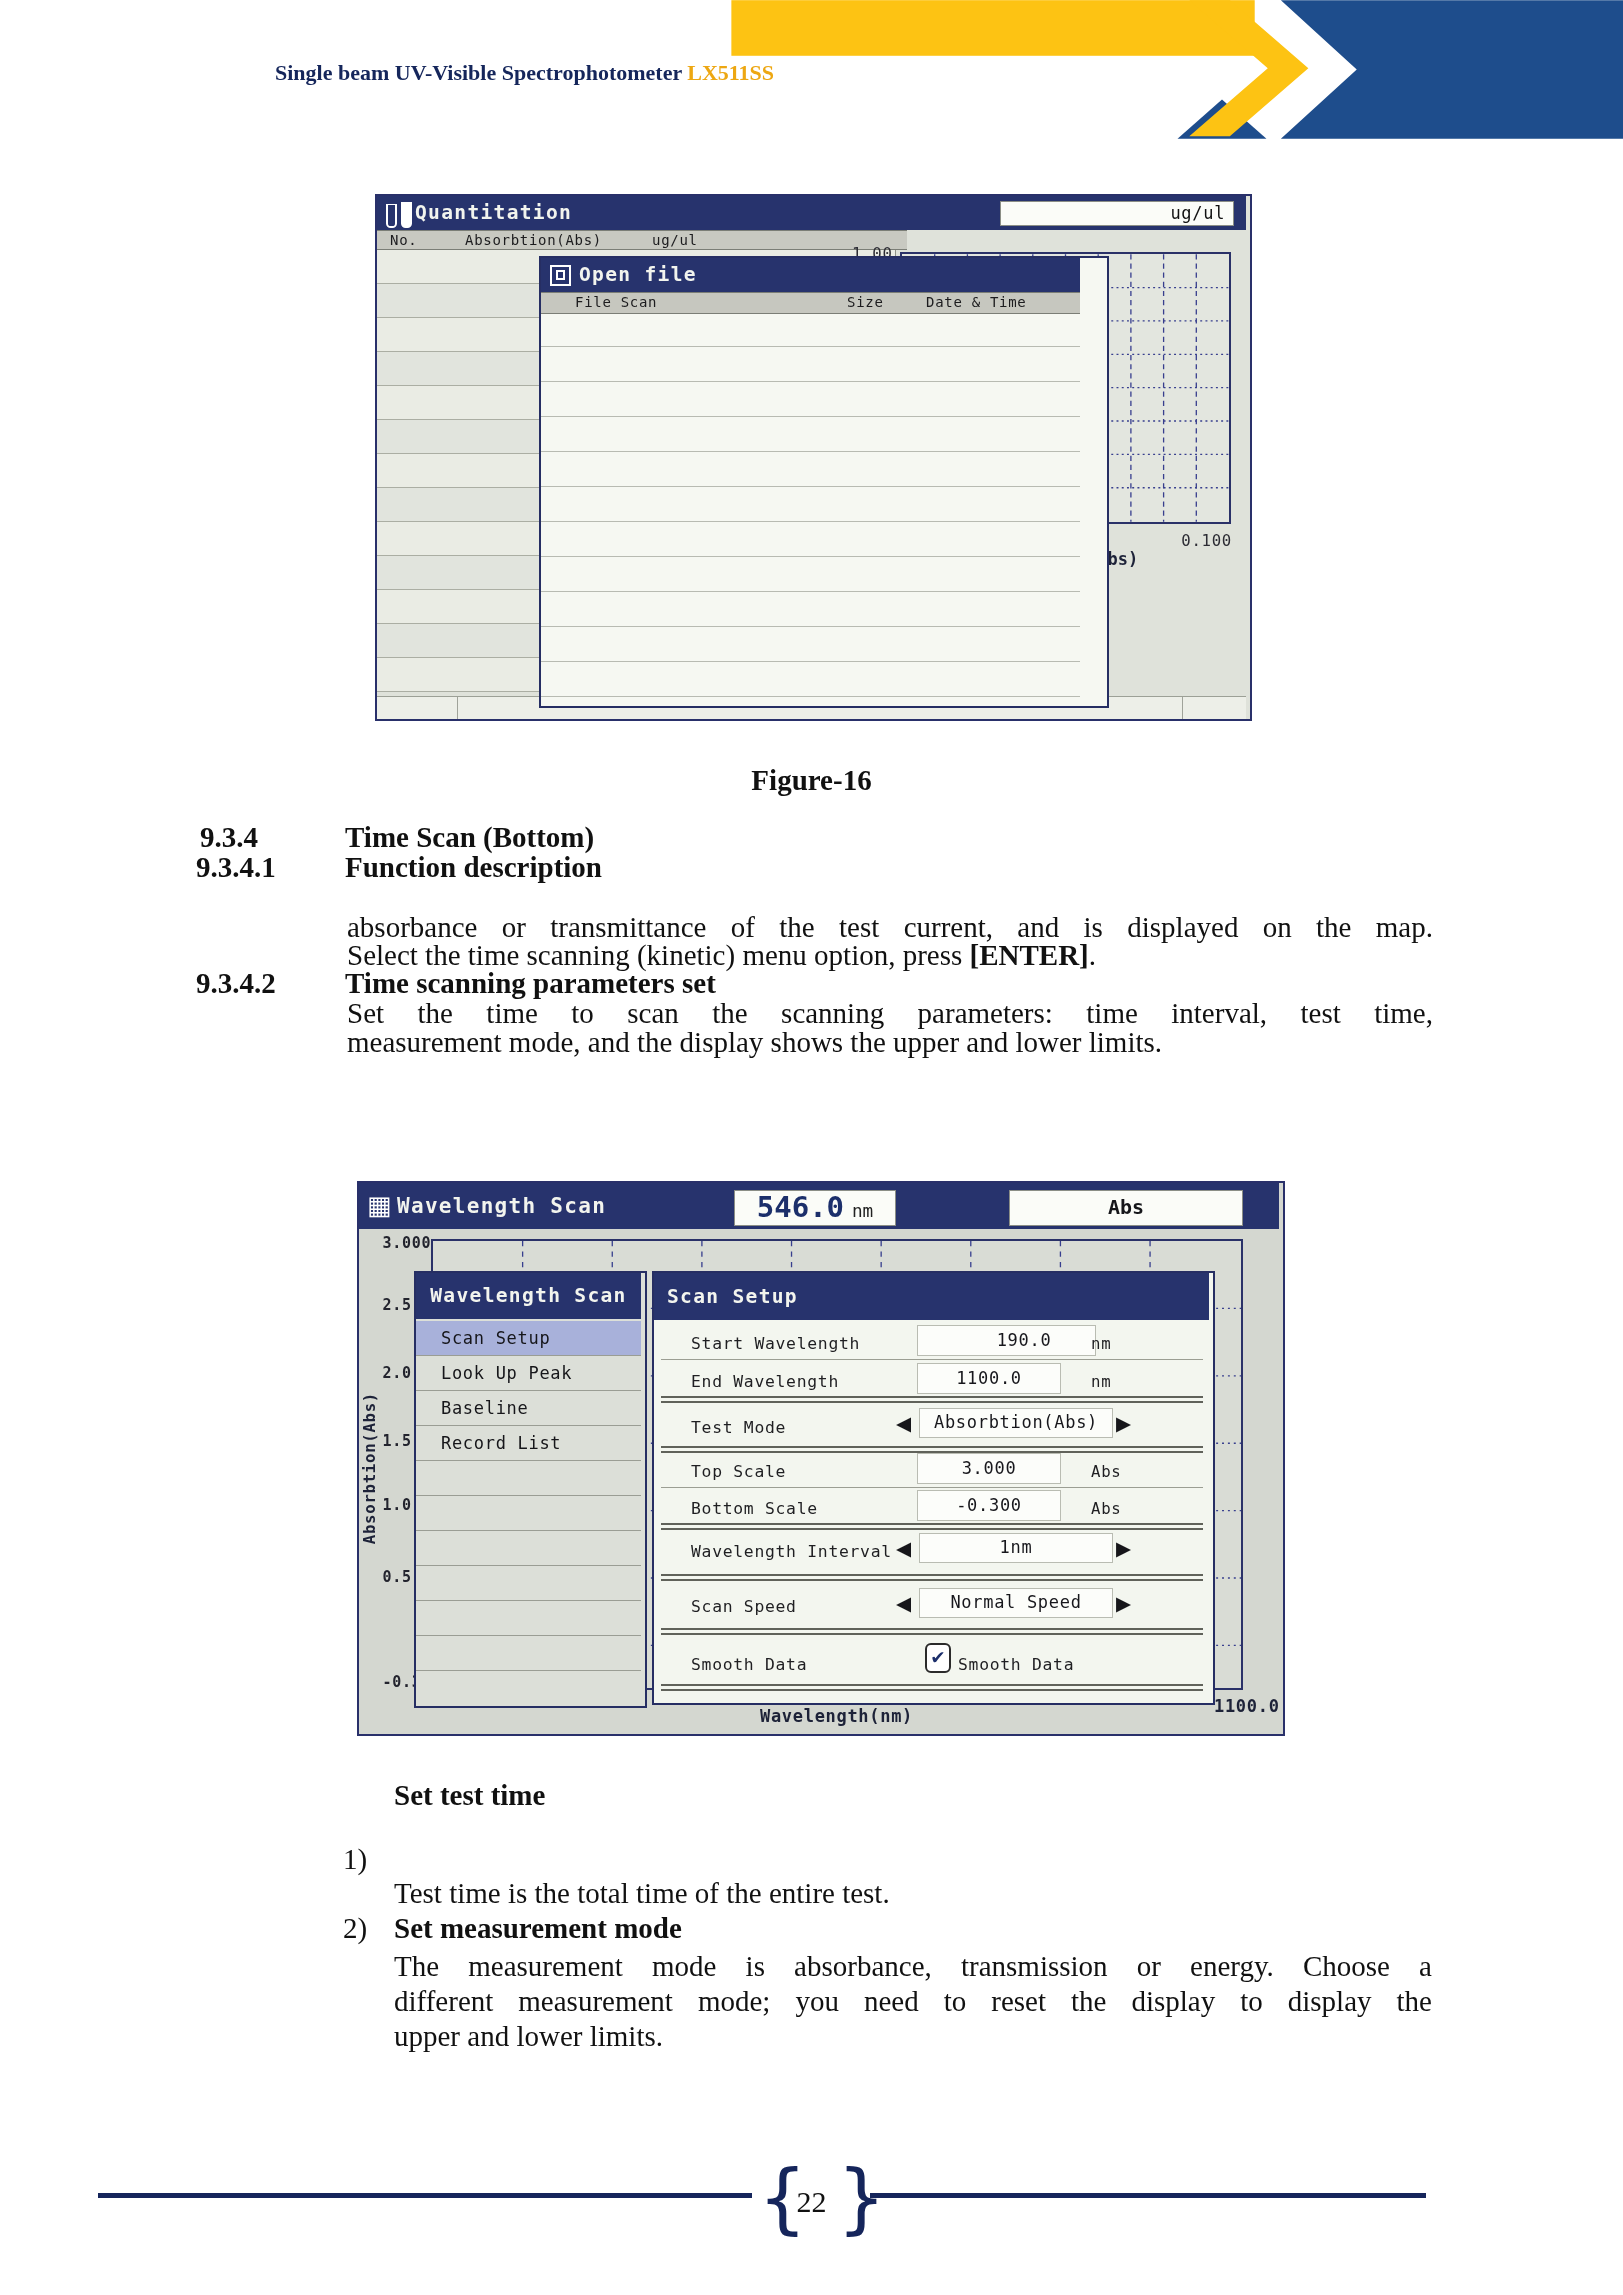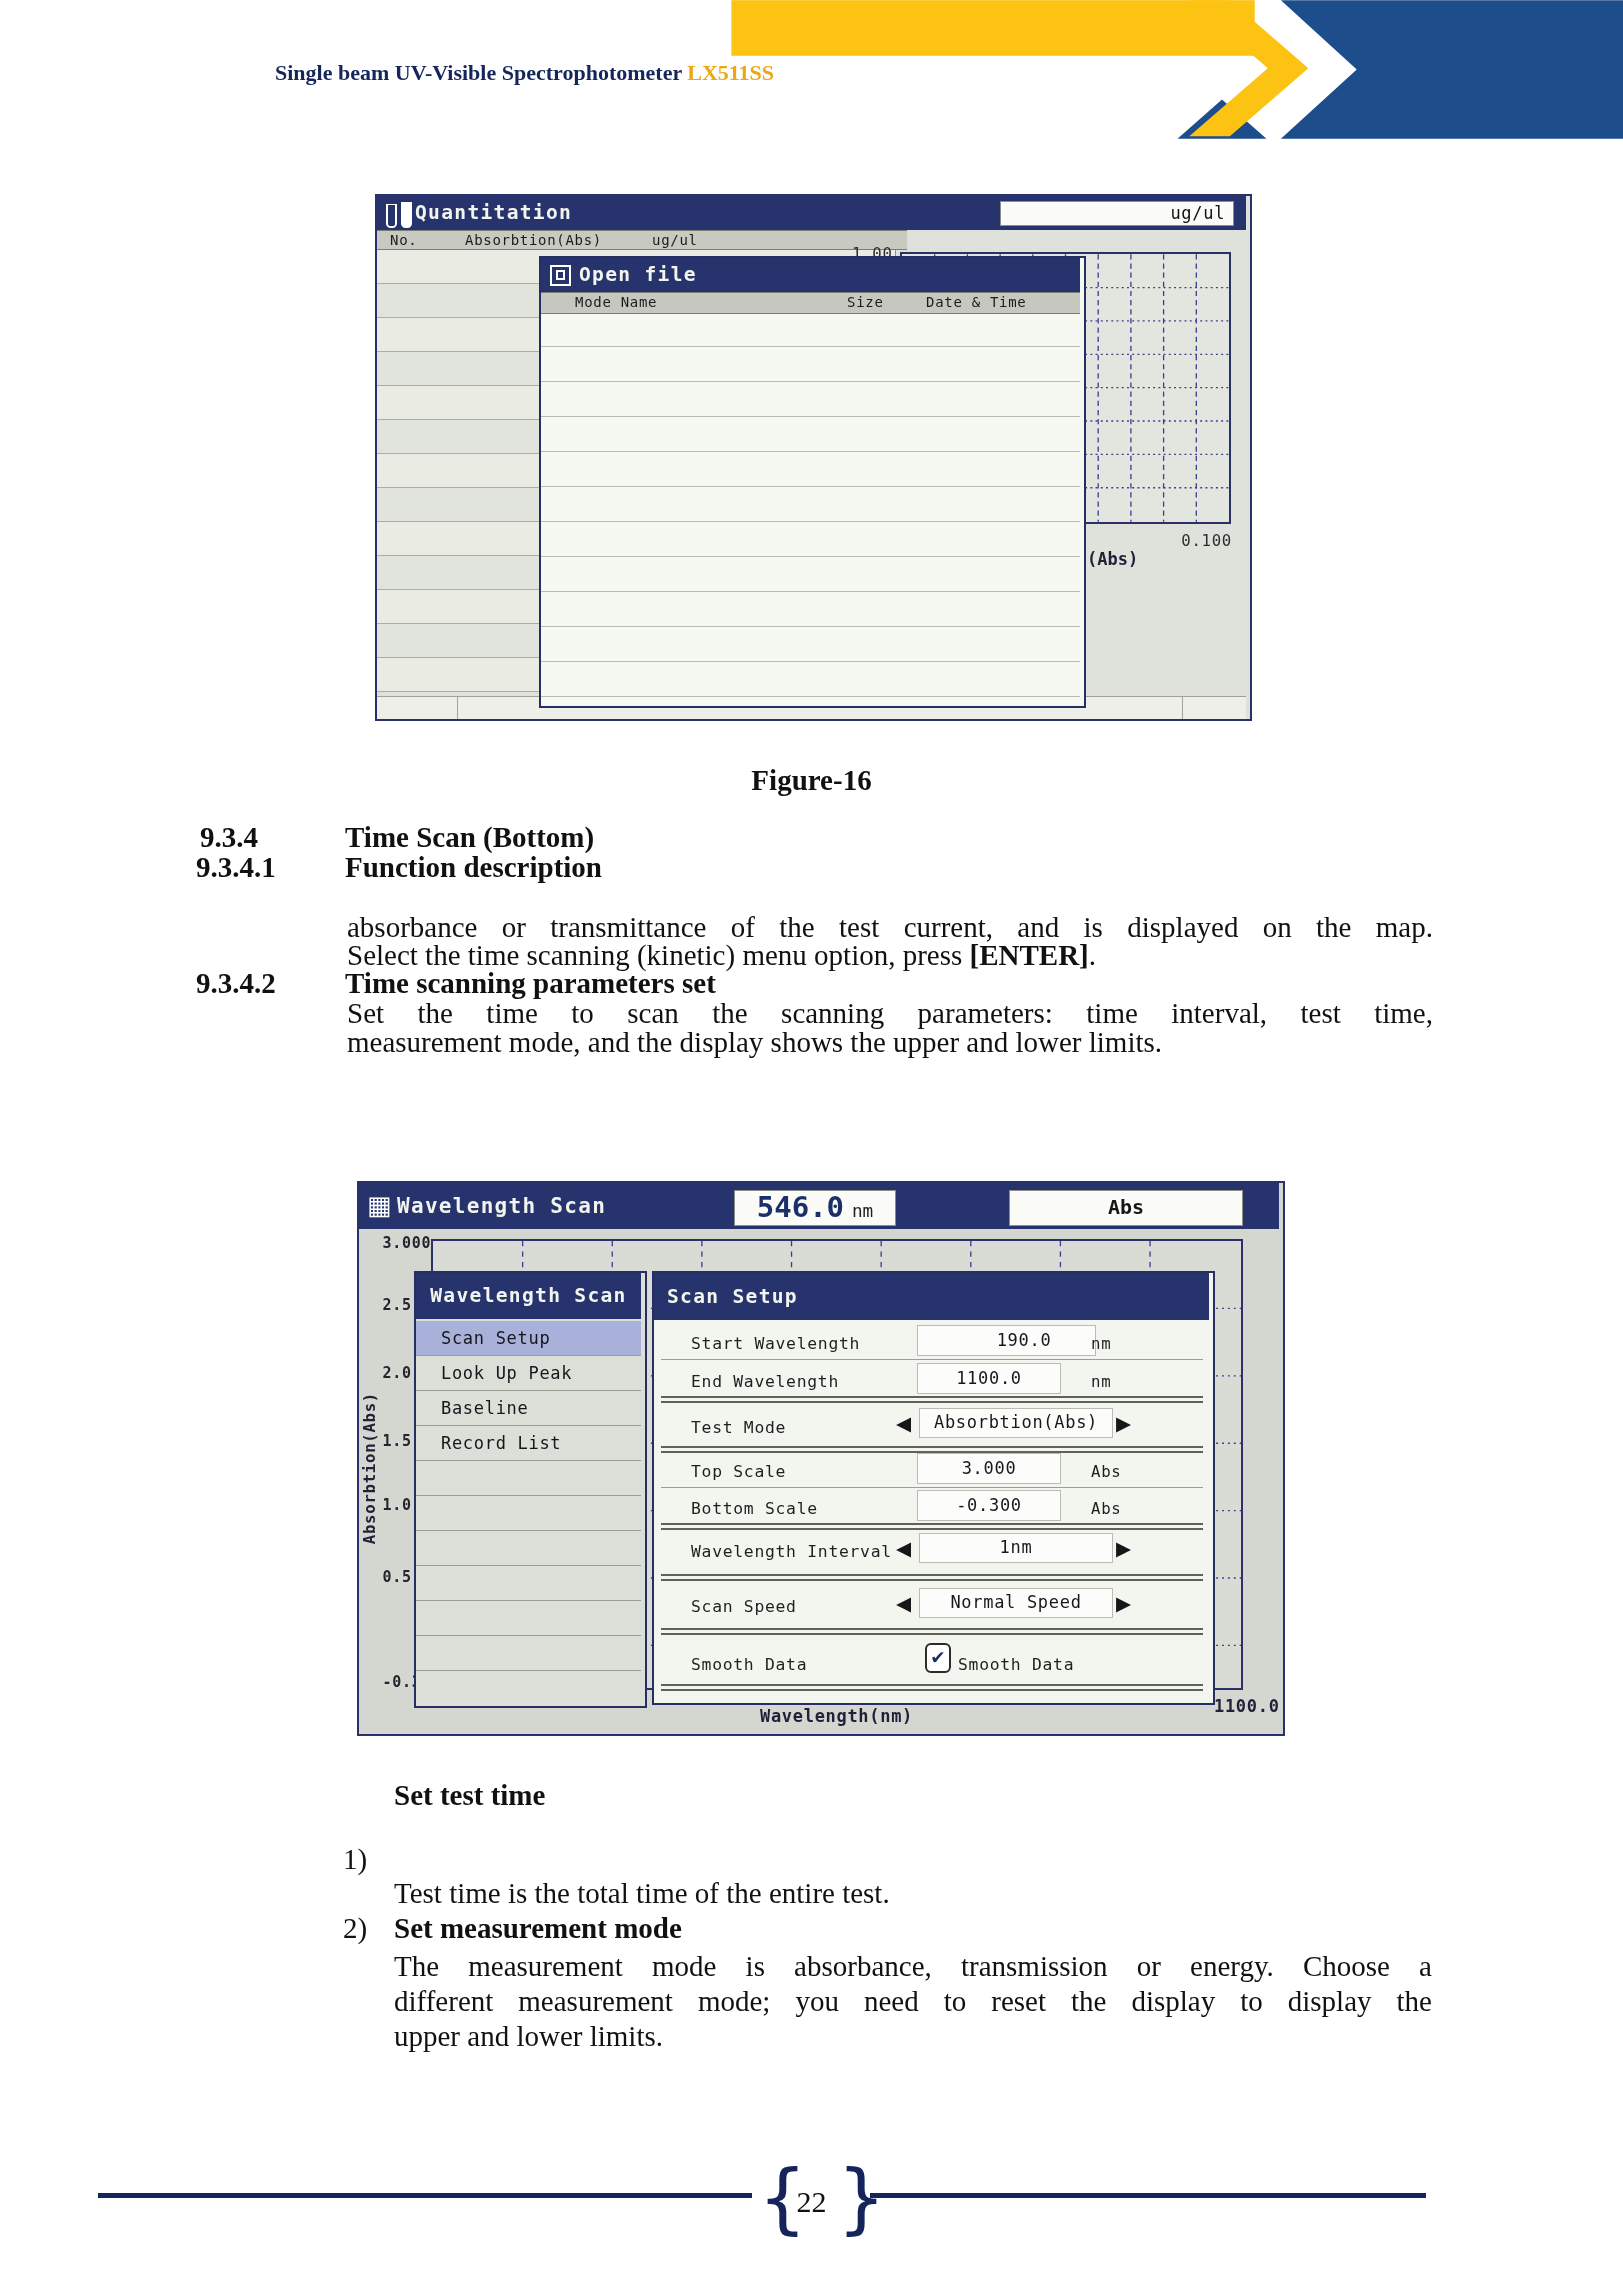--- a/index.html
+++ b/index.html
@@ -22,21 +22,21 @@
   .tube2{height:23.6px;background:#fff;}
   .uittl{font-size:19.6px;font-weight:bold;letter-spacing:1.3px;color:#f2f4ee;}
   .whitebox{background:#fbfcf8;border:0.7px solid #8b8e86;}
   .strip{background:#c8c9c1;border-top:0.7px solid #7b7e76;border-bottom:1.3px solid #7b7e76;}
   .striptxt{font-size:14px;line-height:17px;color:#1c1c1e;letter-spacing:0.7px;}
   .rows16{left:0;top:54px;width:518px;height:444px;border-right:1.3px solid #8f9288;}
   .rows16>div{height:33px;border-bottom:1.3px solid #abaea3;}
   .rows16>div:nth-child(odd){background:#eaece4;}
   .rows16>div:nth-child(even){background:#e1e4dd;}
   .gtick{font-size:15.7px;color:#2c2c34;letter-spacing:0.7px;}
-  #dlg16{left:162px;top:60px;width:543px;height:448px;border:2px solid #262e63;background:#f6f8f2;}
+  #dlg16{left:162px;top:60px;width:543px;height:448px;border:2px solid #262e63;background:#f6f8f2;padding-left:23px;}
   .chip{position:relative;display:inline-block;width:17px;height:17px;border:2px solid #fff;}
   .chip span{position:absolute;left:3.9px;top:3.9px;width:5.2px;height:5.2px;border:2px solid #fff;}
   .drows>div{height:34px;border-bottom:1.3px solid #b8bbb2;}
   
   #fig17{left:357px;top:1181px;width:924px;height:551px;border:2px solid #29306a;background:#d4d7d0;}
   .ytick{position:absolute;left:23.6px;font-size:15px;font-weight:bold;color:#23242e;
          font-family:"DejaVu Sans Mono",monospace;letter-spacing:0.7px;}
   .axlab{font-size:17px;font-weight:bold;color:#1d2238;letter-spacing:0.7px;}
   #menu17{left:55px;top:88px;width:229px;height:433px;border:2px solid #262e63;background:#dcdfd8;}
   .mitem{height:34px;border-bottom:1.3px solid #9a9d94;line-height:34px;padding-left:25px;
@@ -134,21 +134,21 @@
       <span class="abs" style="left:80px;top:0;width:1.3px;height:21.6px;background:#a0a39a;"></span>
       <span class="abs" style="left:805px;top:0;width:1.3px;height:21.6px;background:#a0a39a;"></span>
     </div>
 
     <div id="dlg16" class="abs">
       <div class="abs navy" style="left:0;top:0;width:539px;height:34px;">
         <span class="abs chip" style="left:9.2px;top:6.5px;"><span></span></span>
         <span class="abs mono uittl" style="left:38px;top:0;line-height:34px;">Open file</span>
       </div>
       <div class="abs strip" style="left:0;top:34px;width:539px;height:19.6px;background:#c6c7bf;">
-        <span class="abs mono striptxt" style="left:34px;top:1.3px;">Mode Name</span>
+        <span class="abs mono striptxt" style="left:34px;top:1.3px;">File Scan</span>
         <span class="abs mono striptxt" style="left:306px;top:1.3px;">Size</span>
         <span class="abs mono striptxt" style="left:385px;top:1.3px;">Date &amp; Time</span>
       </div>
       <div class="abs drows" style="left:0;top:54px;width:539px;">
         <div></div>
           <div></div>
           <div></div>
           <div></div>
           <div></div>
           <div></div>

